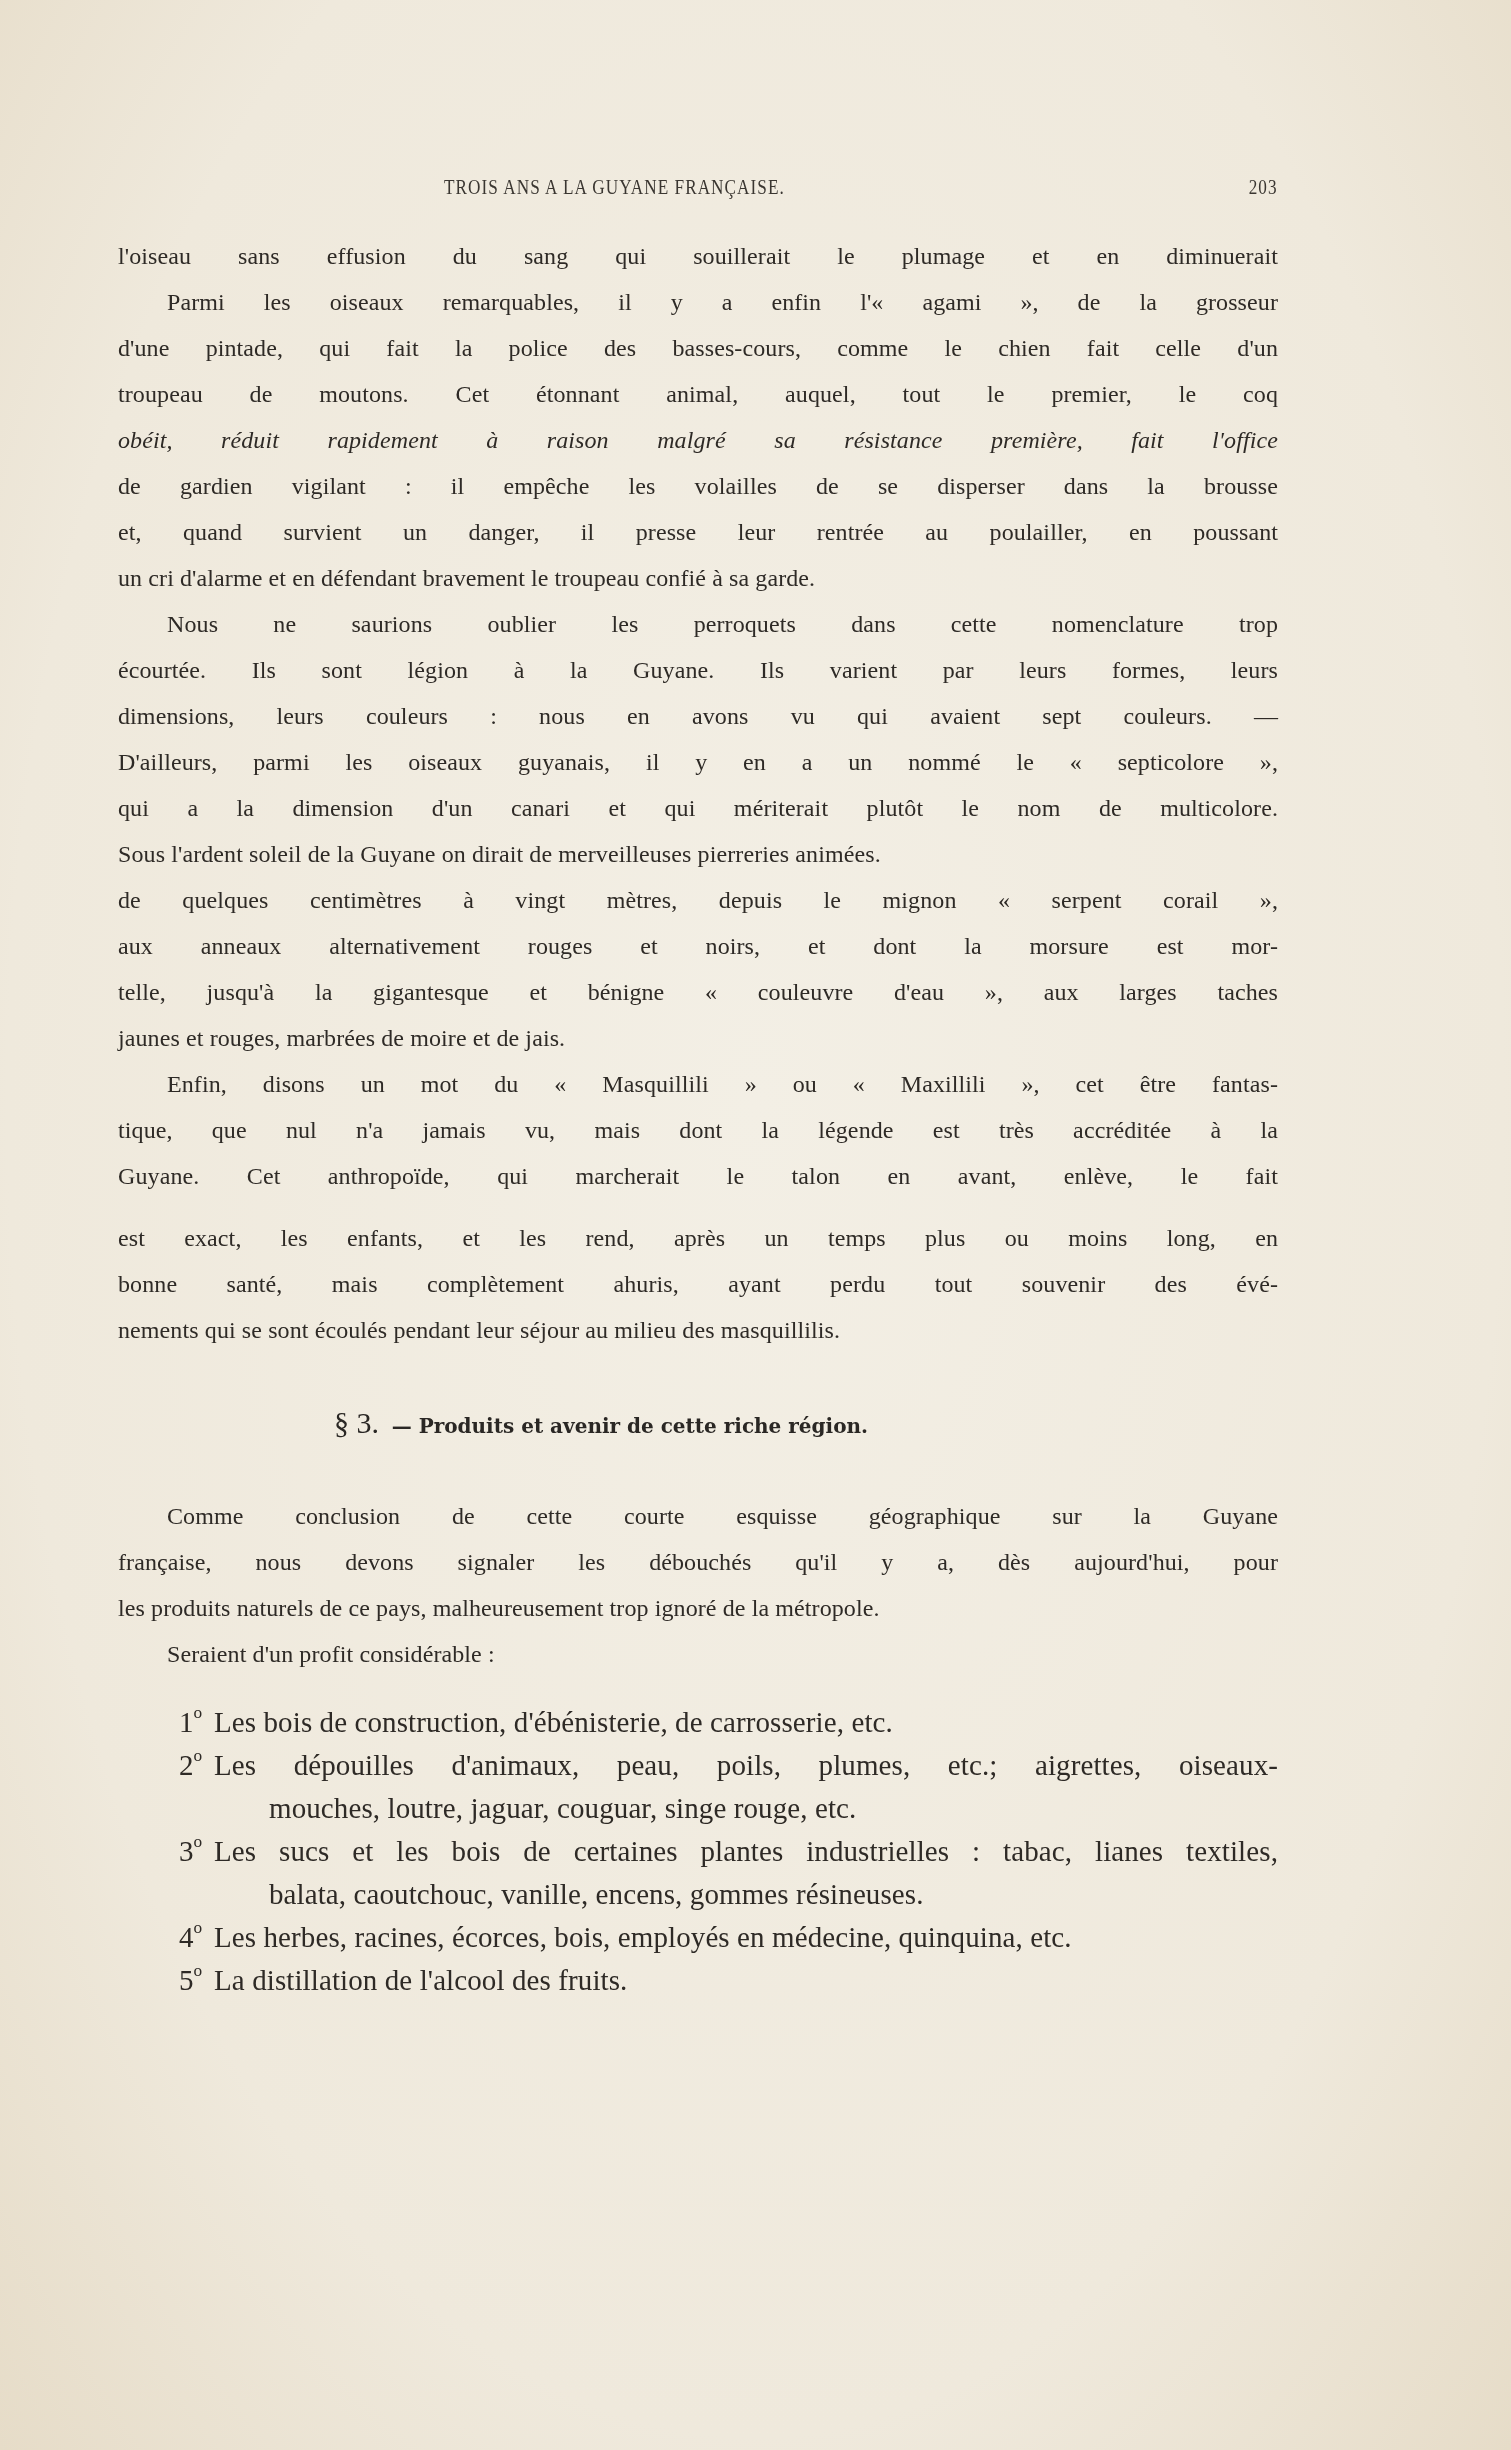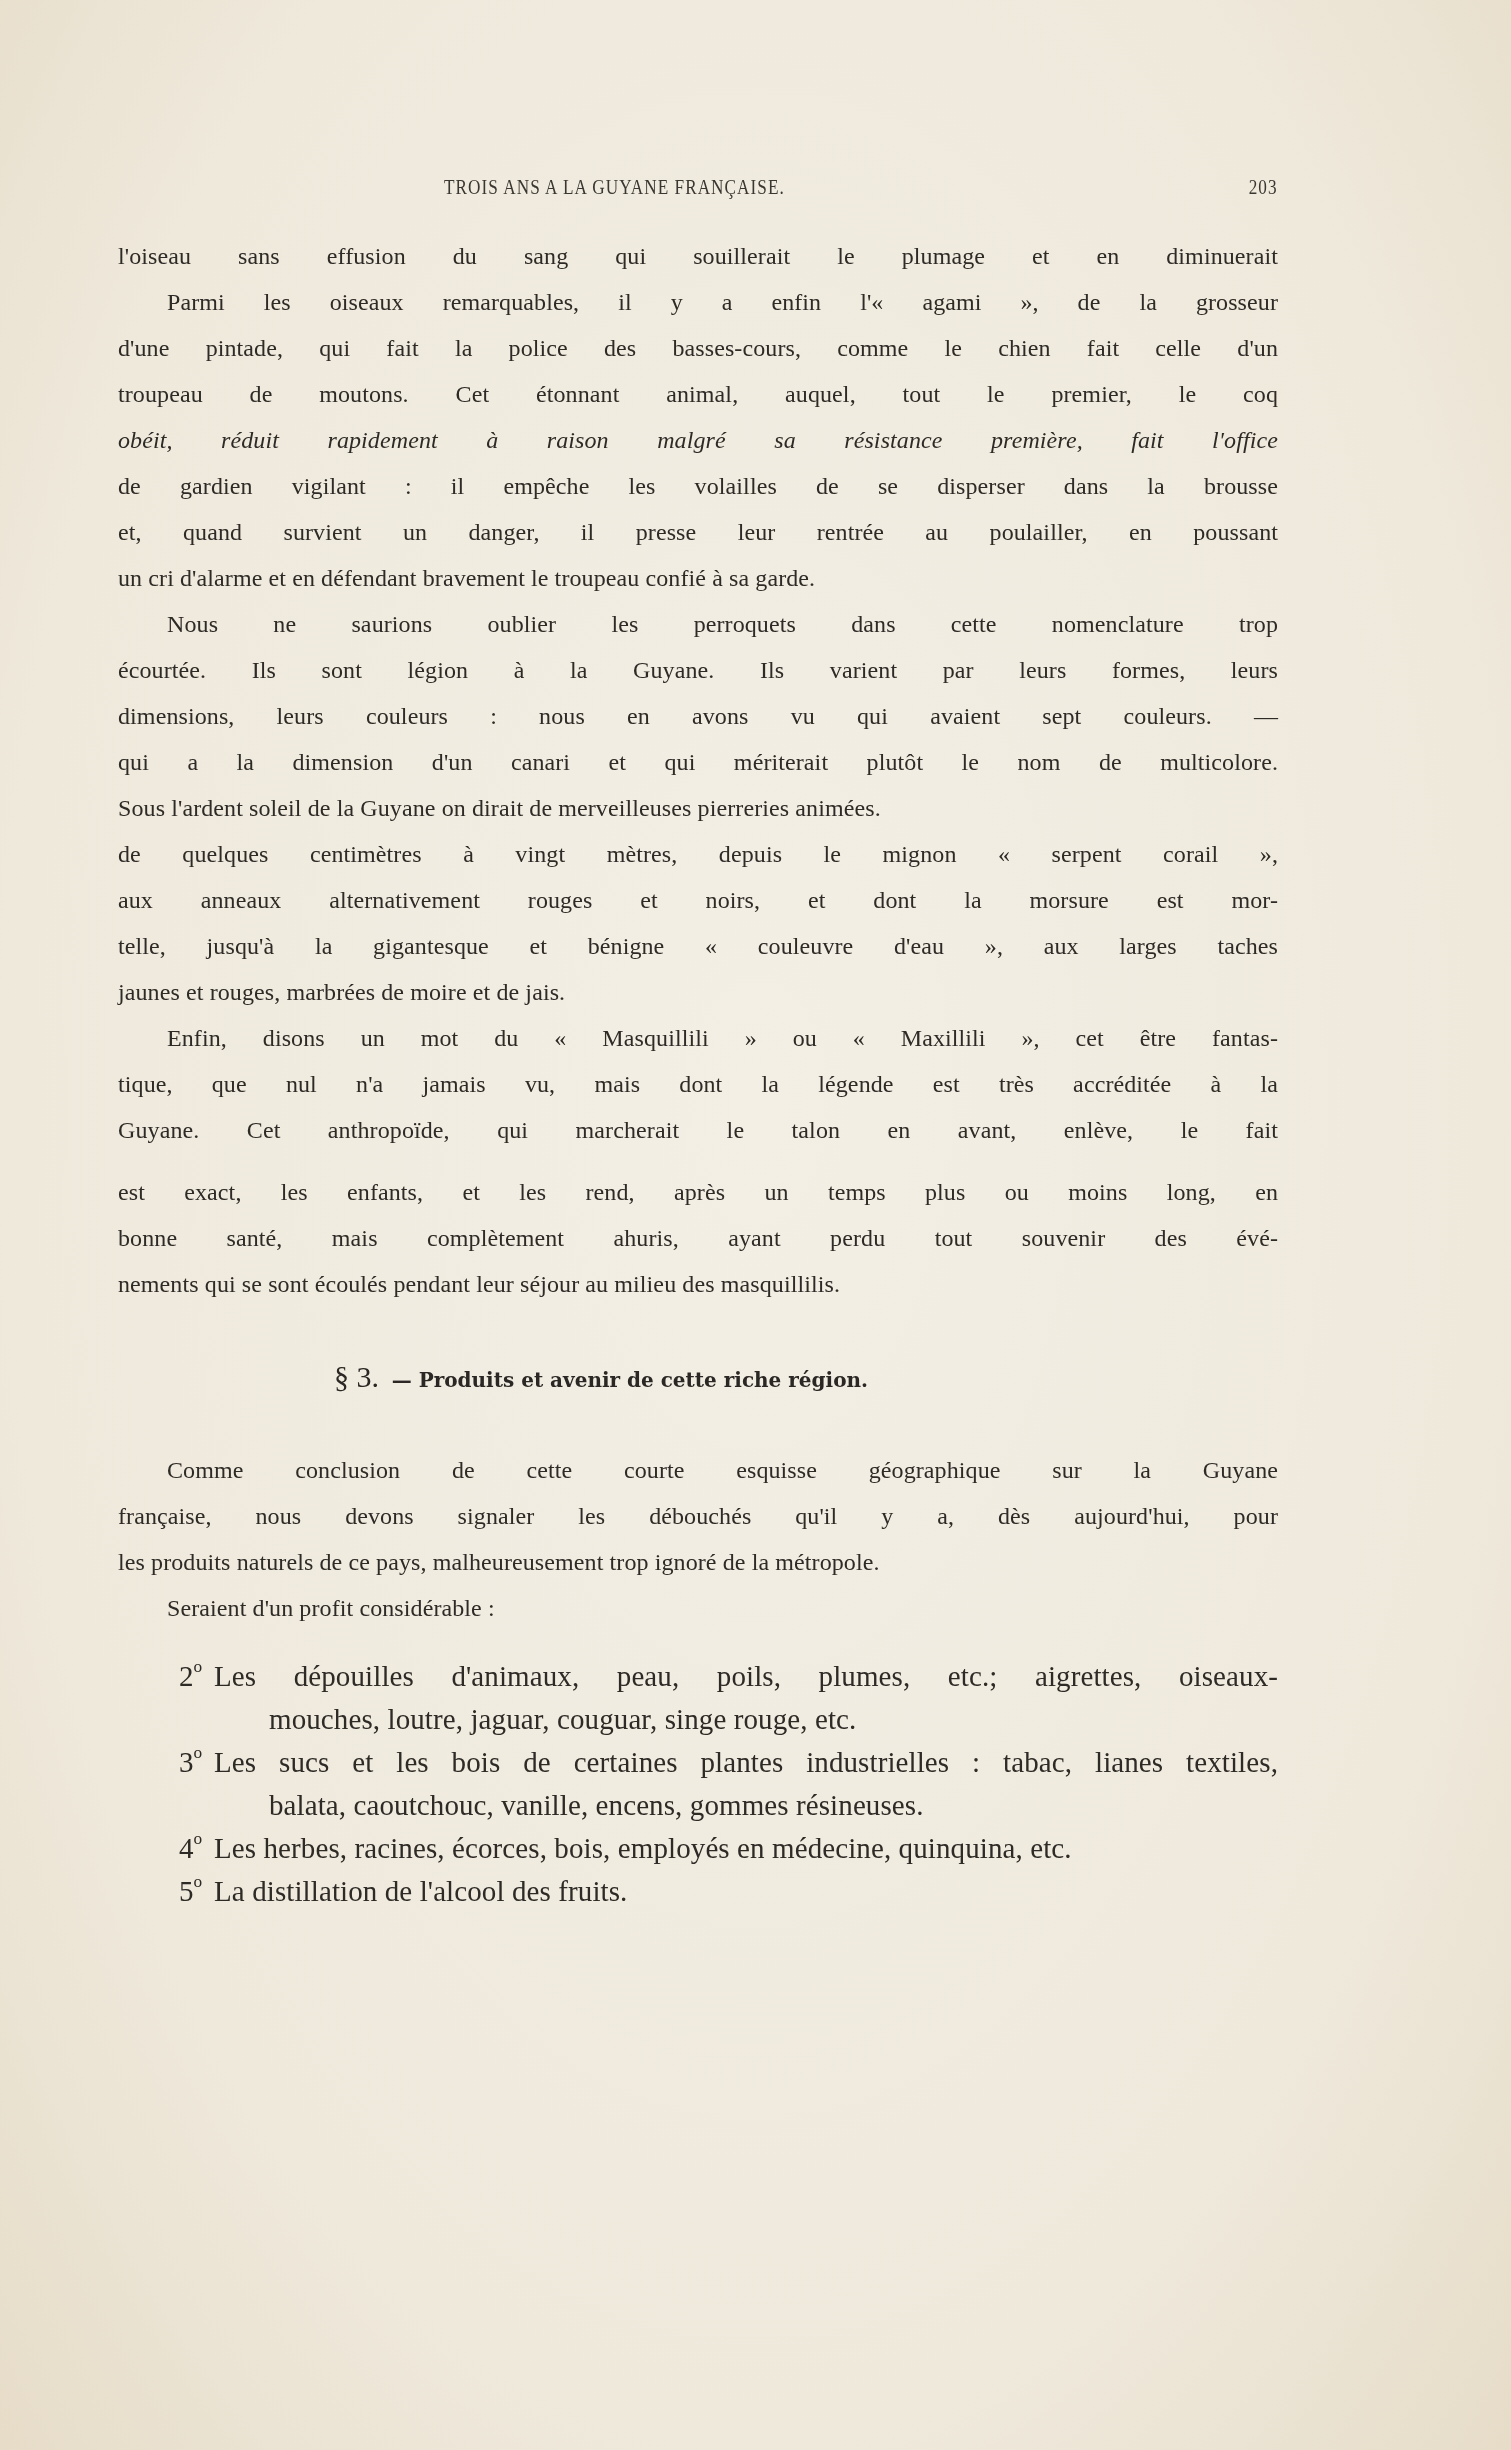--- a/index.html
+++ b/index.html
@@ -138,20 +138,21 @@
           <div class="line" style="display: block;">troupeau de moutons. Cet étonnant animal, auquel, tout le premier, le coq</div>
           <div class="line" style="display: block; font-style: italic;">obéit, réduit rapidement à raison malgré sa résistance première, fait l'office</div>
           <div class="line" style="display: block;">de gardien vigilant : il empêche les volailles de se disperser dans la brousse</div>
           <div class="line" style="display: block;">et, quand survient un danger, il presse leur rentrée au poulailler, en poussant</div>
           <div class="line last" style="display: block;">un cri d'alarme et en défendant bravement le troupeau confié à sa garde.</div>
         </div>
         <div>
           <div class="line indent" style="display: block;">Nous ne saurions oublier les perroquets dans cette nomenclature trop</div>
           <div class="line" style="display: block;">écourtée. Ils sont légion à la Guyane. Ils varient par leurs formes, leurs</div>
           <div class="line" style="display: block;">dimensions, leurs couleurs : nous en avons vu qui avaient sept couleurs. —</div>
+          <div class="line" style="display: block;">D'ailleurs, parmi les oiseaux guyanais, il y en a un nommé le « septicolore »,</div>
           <div class="line" style="display: block;">qui a la dimension d'un canari et qui mériterait plutôt le nom de multicolore.</div>
           <div class="line last" style="display: block;">Sous l'ardent soleil de la Guyane on dirait de merveilleuses pierreries animées.</div>
         </div>
         <div>
           <div class="line" style="display: block;">de quelques centimètres à vingt mètres, depuis le mignon « serpent corail »,</div>
           <div class="line" style="display: block;">aux anneaux alternativement rouges et noirs, et dont la morsure est mor-</div>
           <div class="line" style="display: block;">telle, jusqu'à la gigantesque et bénigne « couleuvre d'eau », aux larges taches</div>
           <div class="line last" style="display: block;">jaunes et rouges, marbrées de moire et de jais.</div>
         </div>
         <div>
@@ -174,20 +175,23 @@
           <div class="line" style="display: block;">française, nous devons signaler les débouchés qu'il y a, dès aujourd'hui, pour</div>
           <div class="line last" style="display: block;">les produits naturels de ce pays, malheureusement trop ignoré de la métropole.</div>
         </div>
         <div>
           <div class="line indent last" style="display: block;">Seraient d'un profit considérable :</div>
         </div>
       </div>
 
     <div class="list" id="product-list">
         <div class="list-item">
+          <div class="line first last" style="display: block;"><span class="list-num"><span>1</span><sup>o</sup></span><span>Les bois de construction, d'ébénisterie, de carrosserie, etc.</span></div>
+        </div>
+        <div class="list-item">
           <div class="line first" style="display: block;"><span class="list-num"><span>2</span><sup>o</sup></span><span>Les dépouilles d'animaux, peau, poils, plumes, etc.; aigrettes, oiseaux-</span></div>
           <div class="line cont last" style="display: block;">mouches, loutre, jaguar, couguar, singe rouge, etc.</div>
         </div>
         <div class="list-item">
           <div class="line first" style="display: block;"><span class="list-num"><span>3</span><sup>o</sup></span><span>Les sucs et les bois de certaines plantes industrielles : tabac, lianes textiles,</span></div>
           <div class="line cont last" style="display: block;">balata, caoutchouc, vanille, encens, gommes résineuses.</div>
         </div>
         <div class="list-item">
           <div class="line first last" style="display: block;"><span class="list-num"><span>4</span><sup>o</sup></span><span>Les herbes, racines, écorces, bois, employés en médecine, quinquina, etc.</span></div>
         </div>

